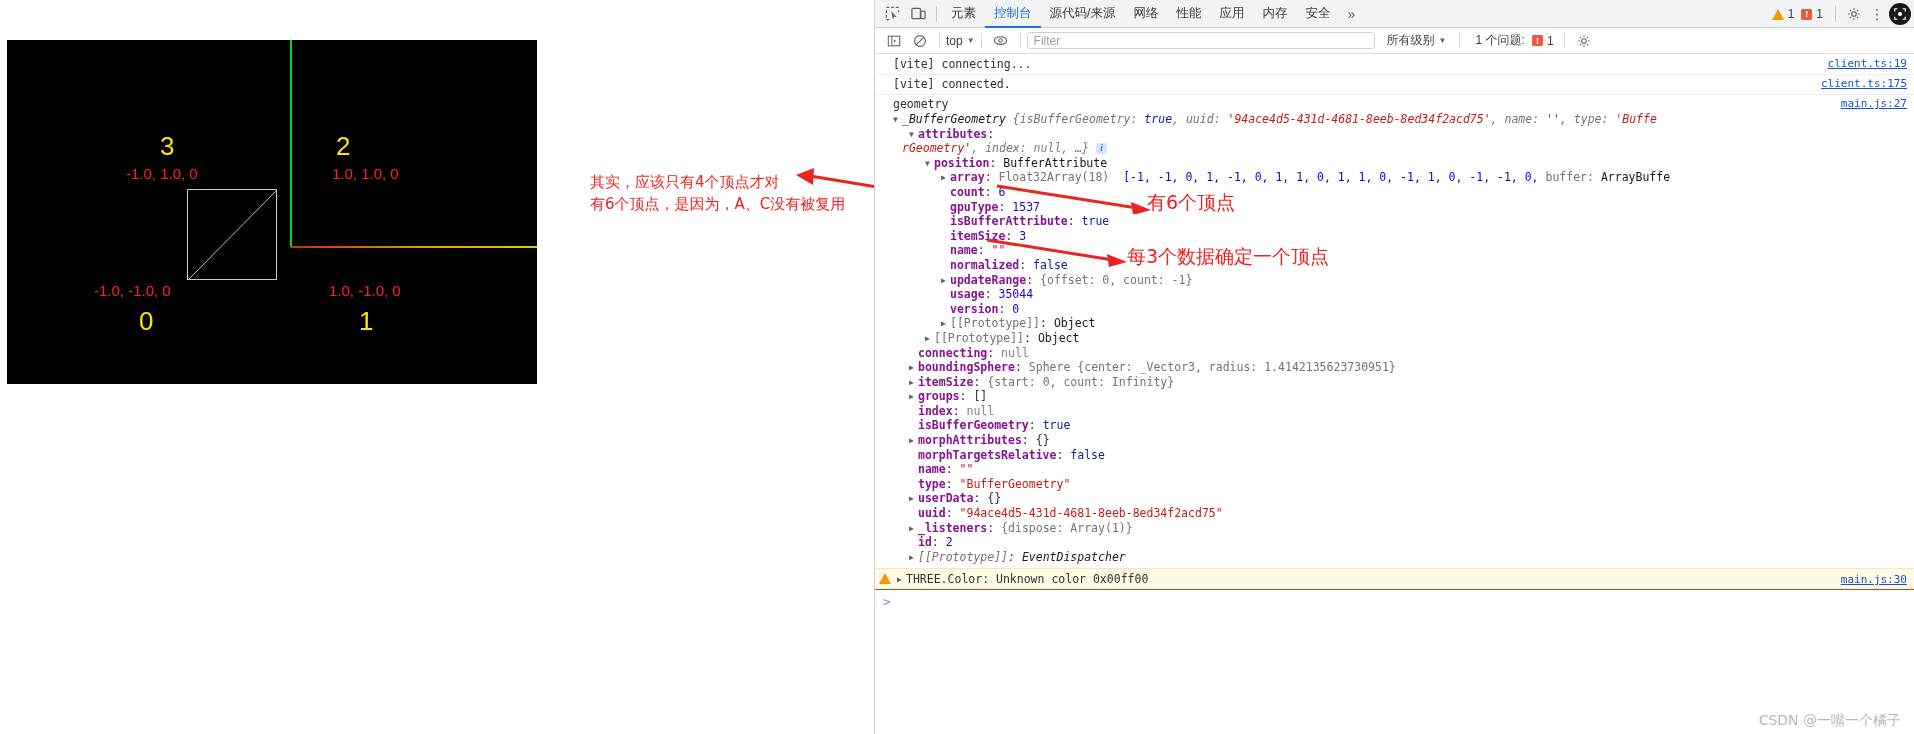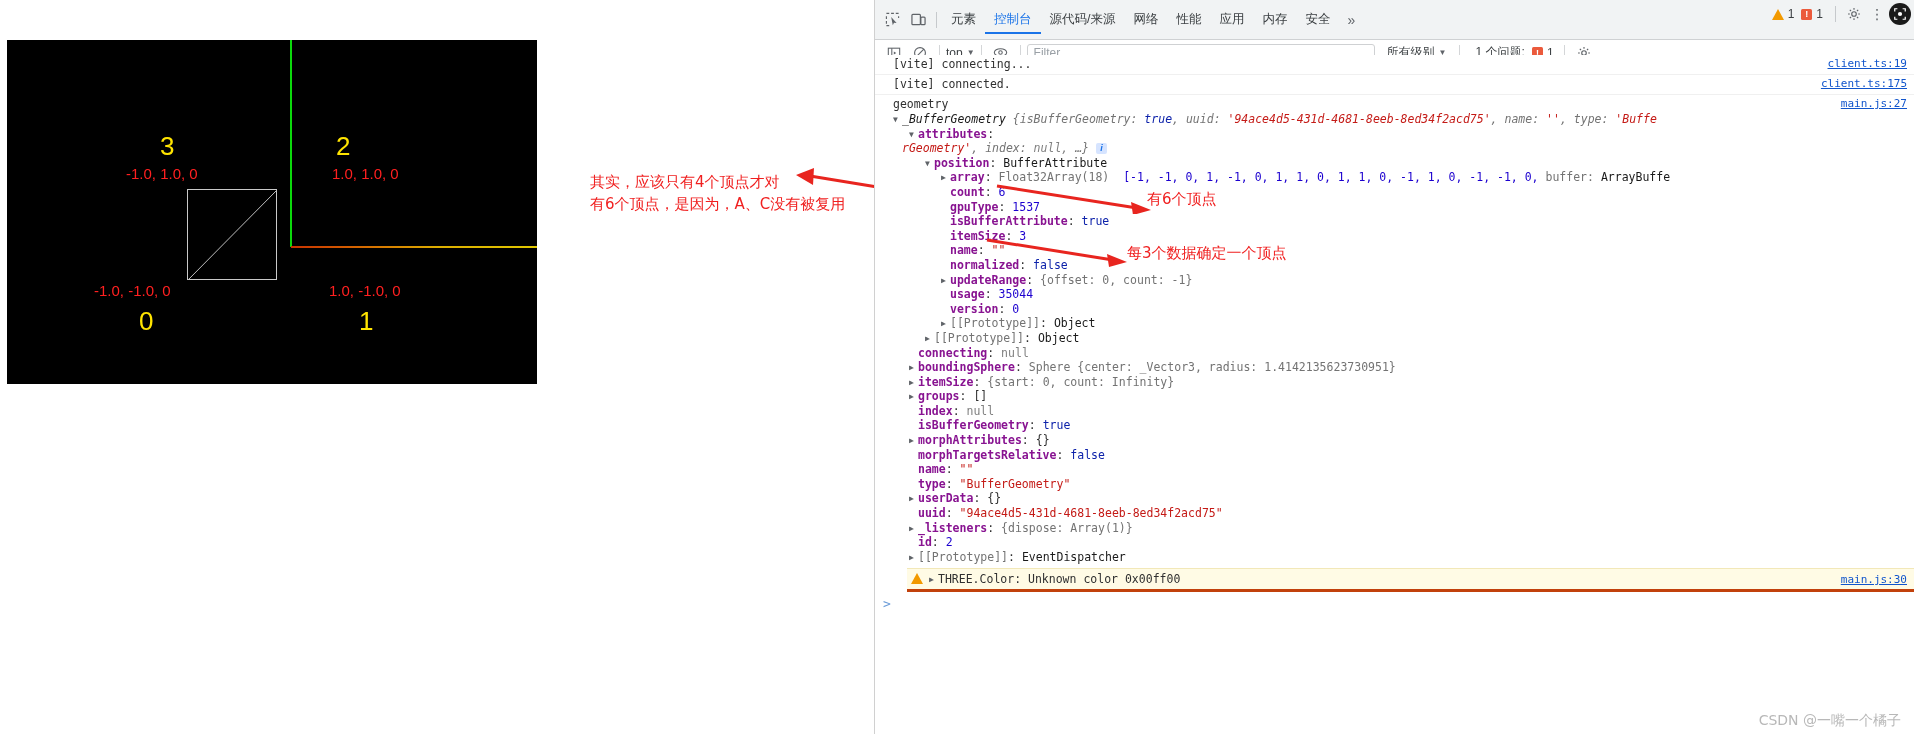--- a/index.html
+++ b/index.html
@@ -39,21 +39,21 @@
   }
 
   
   #devtools{
     position:absolute;left:874px;top:0;width:1040px;height:734px;
     background:#ffffff;border-left:1px solid #d0d0d0;
     font-family:"Liberation Sans",sans-serif;
   }
   
   #tabbar{
-    height:40px;background:#f1f3f4;border-bottom:1px solid #cfd1d3;
+    height:28px;background:#f1f3f4;border-bottom:1px solid #cfd1d3;
     display:flex;align-items:center;padding:0 4px;box-sizing:border-box;
     position:relative;
   }
   .ticon{width:26px;height:24px;display:flex;align-items:center;justify-content:center;
          cursor:default;}
   .tsep{width:1px;height:16px;background:#c6c9cc;margin:0 5px;}
   .tab{
     font-size:12.5px;color:#3c4043;padding:0 9px;height:28px;
     display:flex;align-items:center;white-space:nowrap;box-sizing:border-box;
   }
@@ -121,29 +121,29 @@
   .plain{color:#303030;}
   .cls{color:#1a1a1a;}
   .ital{font-style:italic;}
   .info-badge{
     display:inline-block;width:11px;height:11px;background:#d6e4ff;color:#1a73e8;
     font-size:9px;text-align:center;line-height:11px;border-radius:2px;
     font-family:"Liberation Sans",sans-serif;font-style:italic;font-weight:bold;
     vertical-align:1px;
   }
   .warnrow{
-    background:#fffbe5;border-top:1px solid #f2e8b8;border-bottom:3px solid #c2410c;
-    padding:3px 16px 3px 4px;position:relative;color:#5c4400;margin-left:32px;
+    background:#fffbe5;border-top:1px solid #f2e8b8;border-bottom:1px solid #c2410c;
+    padding:3px 16px 3px 4px;position:relative;color:#5c4400;
   }
   .warnrow .srclink{top:4px;}
   .prompt{color:#6a9bd8;font-size:13px;padding:4px 0 0 8px;}
 
   
   .rnote{
-    position:absolute;color:#f02020;font-size:15px;white-space:nowrap;
+    position:absolute;color:#f02020;font-size:19px;white-space:nowrap;
     font-family:"DejaVu Sans",sans-serif;
   }
   
   #watermark{
     position:absolute;right:14px;bottom:4px;color:#b8b8b8;font-size:14px;
     font-family:"DejaVu Sans",sans-serif;
   }
   .arrow-svg{position:absolute;pointer-events:none;}
 </style>
 </head>
@@ -350,21 +350,21 @@
       <div class="ln" style="padding-left:16px;"><span class="tri empty">▶</span><span class="k">type</span><span class="plain">: </span><span class="str">"BufferGeometry"</span></div>
 
       <div class="ln" style="padding-left:16px;"><span class="tri">▶</span><span class="k">userData</span><span class="plain">: </span><span class="plain">{}</span></div>
 
       <div class="ln" style="padding-left:16px;"><span class="tri empty">▶</span><span class="k">uuid</span><span class="plain">: </span><span class="str">"94ace4d5-431d-4681-8eeb-8ed34f2acd75"</span></div>
 
       <div class="ln" style="padding-left:16px;"><span class="tri">▶</span><span class="k">_listeners</span><span class="plain">: </span><span class="kg">{dispose: Array(1)}</span></div>
 
       <div class="ln" style="padding-left:16px;"><span class="tri empty">▶</span><span class="k">id</span><span class="plain">: </span><span class="num">2</span></div>
 
-      <div class="ln" style="padding-left:16px;"><span class="tri">▶</span><span class="kg">[[Prototype]]</span><span class="plain">: </span><span class="cls">EventDispatcher</span></div>
+      <div class="ln" style="padding-left:16px;font-style:italic;"><span class="tri">▶</span><span class="kg">[[Prototype]]</span><span class="plain">: </span><span class="cls">EventDispatcher</span></div>
     </div>
 
     <div class="warnrow" style="margin-top:4px;">
       <span class="warn-tri" style="display:inline-block;vertical-align:-1px;margin-right:6px;"></span><span class="tri">▶</span><span class="plain">THREE.Color: Unknown color 0x00ff00</span>
       <span class="srclink">main.js:30</span>
     </div>
 
     <div class="prompt">&gt;</div>
   </div>
 

